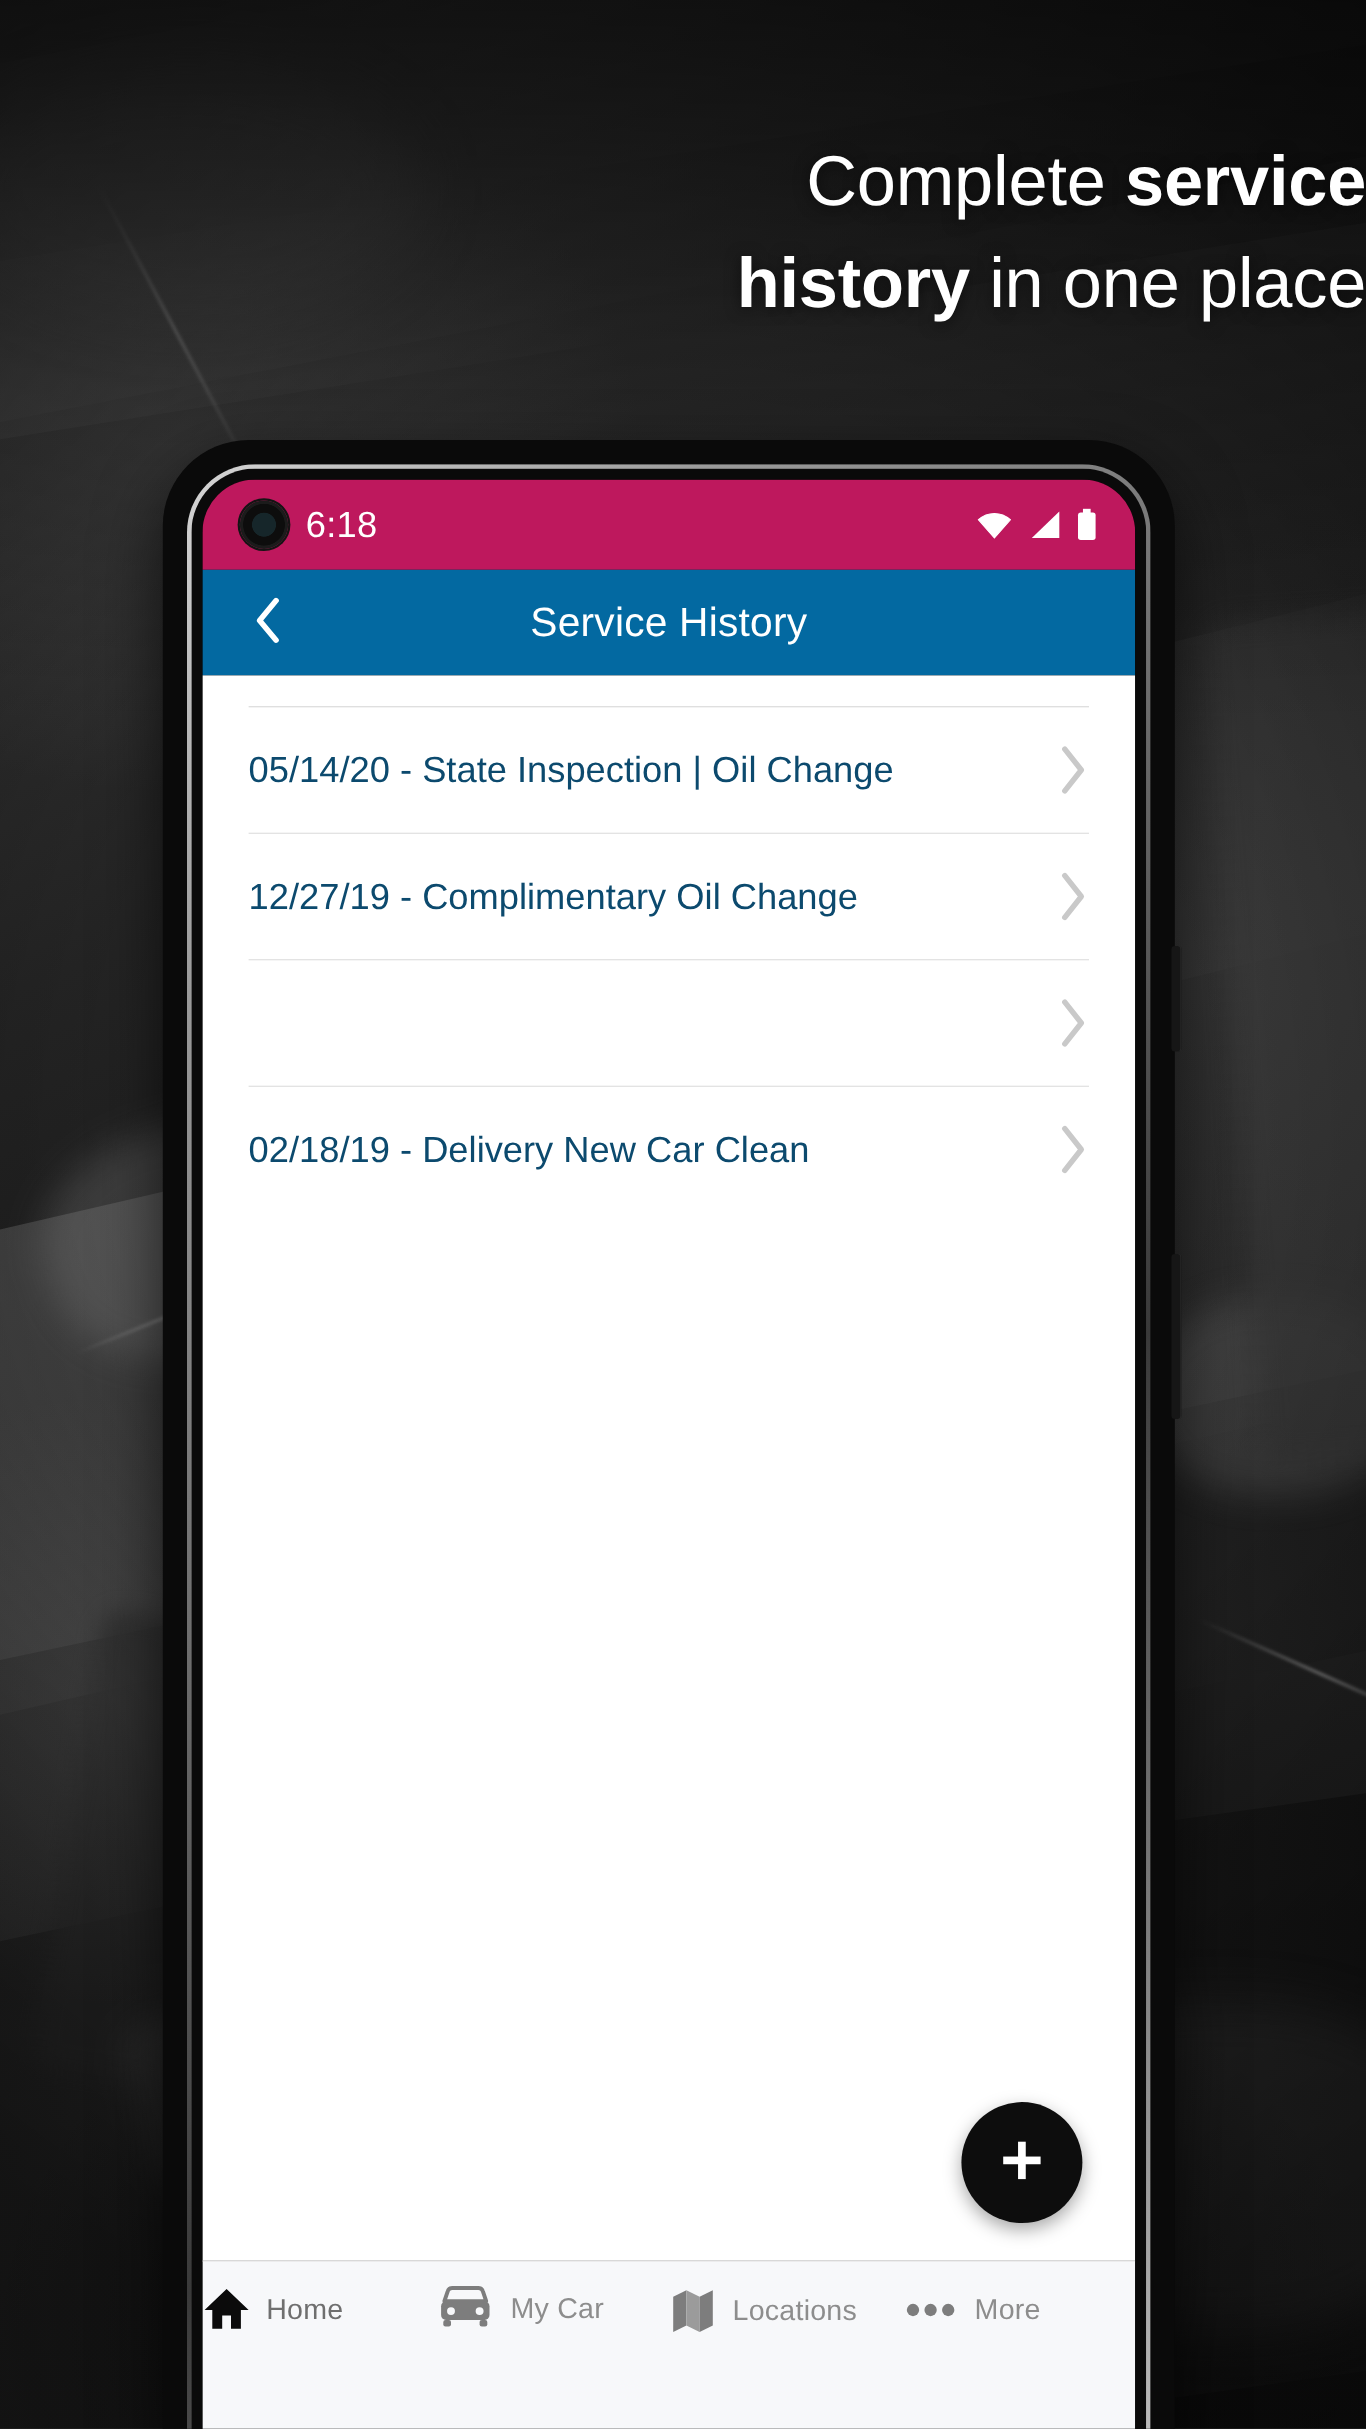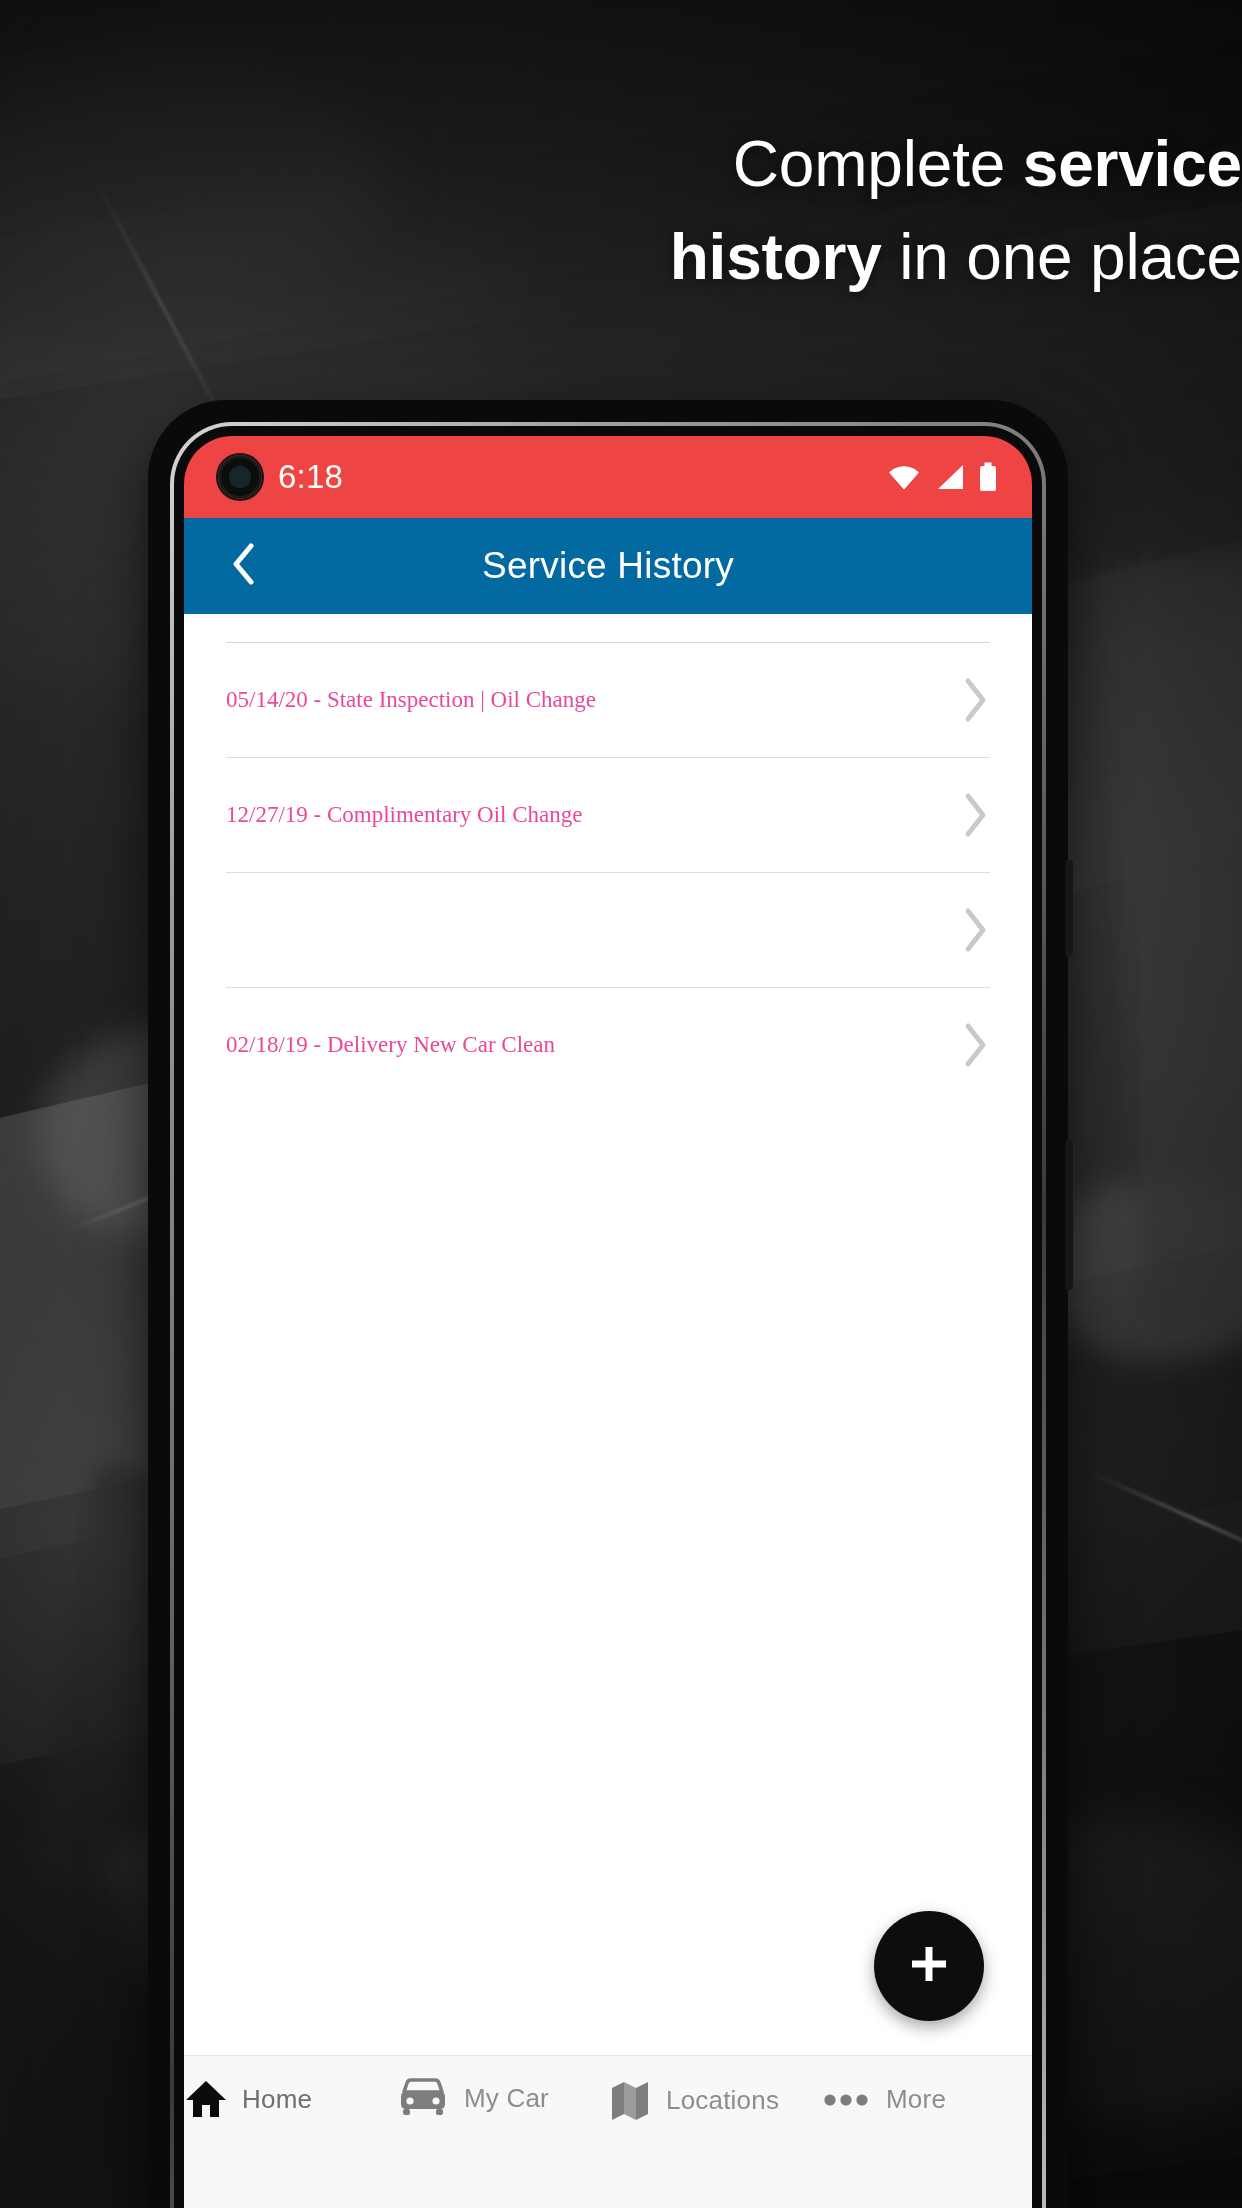--- a/index.html
+++ b/index.html
@@ -105,21 +105,21 @@
     background:#000;
     display:flex;flex-direction:column;
   }
   
   .side-btn{position:absolute;right:-6px;background:#161616;border-radius:3px;box-shadow:inset -1px 0 0 rgba(255,255,255,.08);}
   .sb1{top:460px;width:9px;height:96px;}
   .sb2{top:740px;width:9px;height:150px;}
 
   
   #statusbar{
-    height:82px;flex:0 0 82px;background:#ef4444;color:#fff;
+    height:82px;flex:0 0 82px;background:#be185d;color:#fff;
     display:flex;align-items:center;padding:0 34px;
     position:relative;
   }
   #punch-hole{
     width:44px;height:44px;border-radius:50%;
     background:radial-gradient(circle at 50% 50%,#16262a 0 34%,#0d0d0d 36% 60%,#1b1b1b 62% 100%);
     box-shadow:0 0 0 2px #141414;
     flex:0 0 auto;margin-right:16px;
   }
   #status-time{font-size:33px;font-weight:400;letter-spacing:.2px;}
@@ -146,23 +146,22 @@
     display:flex;flex-direction:column;
   }
   #list{padding:0 0 0 0;}
   .list-top-rule{height:1px;background:#d8d8d8;margin:28px 42px 0 42px;}
   .list-row{
     display:flex;align-items:center;
     padding:0 42px;height:114px;
     cursor:pointer;
   }
   .list-row .label{
-    font-size:23px;color:#ec4899;font-weight:400;letter-spacing:0px;
+    font-size:33px;color:#0c4a6e;font-weight:400;letter-spacing:0px;
     white-space:nowrap;
-    font-family:Liberation Serif, serif;
   }
   .list-row .chev{margin-left:auto;color:#c9c9c9;display:flex;align-items:center;}
   .row-sep{height:1px;background:#dcdcdc;margin:0 42px;}
 
   
   #fab{
     position:absolute;right:48px;bottom:34px;
     width:110px;height:110px;border-radius:50%;
     background:#0d0d0d;display:flex;align-items:center;justify-content:center;
     box-shadow:0 6px 16px rgba(0,0,0,.35);cursor:pointer;

